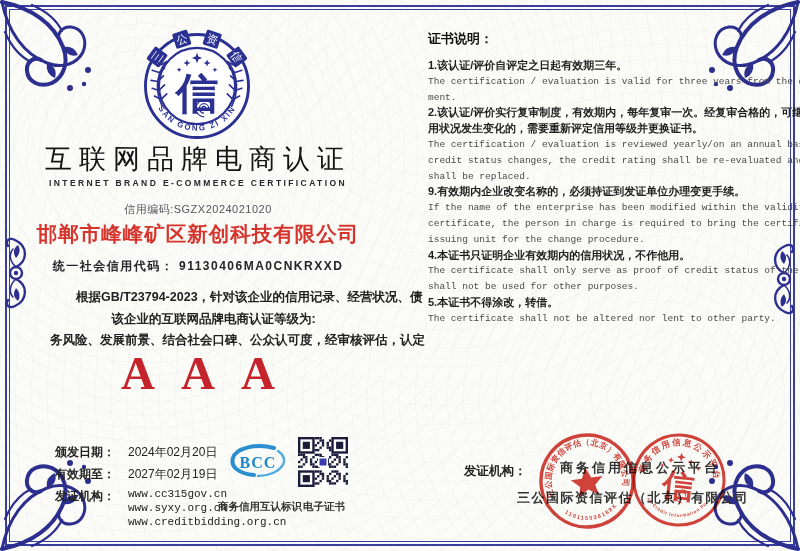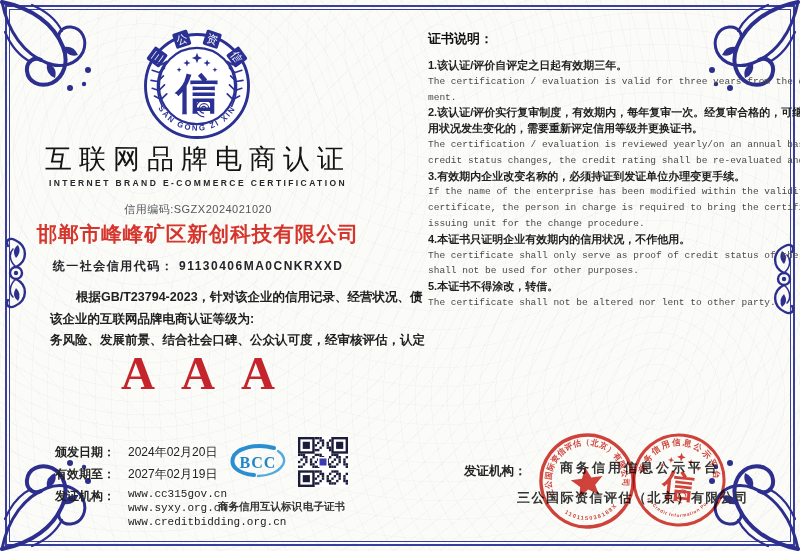--- a/index.html
+++ b/index.html
@@ -21,21 +21,21 @@
   .m-right{right:3px;top:236px;transform:scaleX(-1);}
   .abs{position:absolute;z-index:3;}
   .ctr{text-align:center;}
   .logo{left:141px;top:30px;width:112px;height:112px;}
   .title{left:22px;top:141px;width:352px;font-size:27px;font-weight:normal;color:#141414;letter-spacing:7px;white-space:nowrap;}
   .subtitle{left:22px;top:178px;width:352px;font-size:8.5px;font-weight:bold;color:#26262b;letter-spacing:2.4px;white-space:nowrap;}
   .credit-no{left:22px;top:202px;width:352px;font-size:11px;color:#55555c;letter-spacing:.5px;}
   .company{left:22px;top:220px;width:352px;font-size:20.5px;font-weight:bold;color:#d5352d;letter-spacing:1px;white-space:nowrap;}
   .uscc{left:22px;top:258px;width:352px;font-size:12px;font-weight:bold;color:#24242a;letter-spacing:1.5px;white-space:nowrap;}
   .body-text{left:50px;top:287px;width:327px;font-size:12.5px;font-weight:600;color:#212121;}
-  .bline{display:block;white-space:nowrap;line-height:21.5px;}
+  .bline{display:block;white-space:nowrap;line-height:21.5px;text-align:center;}
   .indent{text-indent:26px;}
   .rating{left:22px;top:346px;width:352px;}
   .rating span{font-family:"Liberation Serif","DejaVu Serif",serif;font-size:47px;font-weight:bold;color:#c5242c;letter-spacing:26px;margin-right:-26px;}
   .row-label{font-size:12px;font-weight:bold;color:#222;white-space:nowrap;}
   .row-val{font-size:12px;color:#222;white-space:nowrap;}
   .mono{font-family:"Liberation Mono","DejaVu Sans Mono",monospace;}
   .url{font-size:11px;color:#222;white-space:nowrap;}
   .bcc-cap,.qr-cap{font-size:10.5px;font-weight:600;color:#333;white-space:nowrap;}
   .notes-title{left:428px;top:30px;font-size:13px;font-weight:bold;color:#111;}
   .notes{left:428px;top:58px;width:364px;}
@@ -322,21 +322,22 @@
 
   <div class="abs notes-title">证书说明：</div>
   <div class="abs notes">
     <span class="nl zh fitline">1.该认证/评价自评定之日起有效期三年。</span>
     <span class="nl en fitline">The certification / evaluation is valid for three years from the date of assess-</span>
     <span class="nl en fitline">ment.</span>
     <span class="nl zh fitline">2.该认证/评价实行复审制度，有效期内，每年复审一次。经复审合格的，可继续使用；信</span>
     <span class="nl zh fitline">用状况发生变化的，需要重新评定信用等级并更换证书。</span>
     <span class="nl en fitline">The certification / evaluation is reviewed yearly/on an annual basis; If the</span>
     <span class="nl en fitline">credit status changes, the credit rating shall be re-evaluated and the certificate</span>
-    <span class="nl zh fitline">3.有效期内企业改变名称的，必须持证到发证单位办理变更手续。</span>
+    <span class="nl en fitline">shall be replaced.</span>
+    <span class="nl zh fitline">9.有效期内企业改变名称的，必须持证到发证单位办理变更手续。</span>
     <span class="nl en fitline">If the name of the enterprise has been modified within the validity period of the</span>
     <span class="nl en fitline">certificate, the person in charge is required to bring the certificate to the</span>
     <span class="nl en fitline">issuing unit for the change procedure.</span>
     <span class="nl zh fitline">4.本证书只证明企业有效期内的信用状况，不作他用。</span>
     <span class="nl en fitline">The certificate shall only serve as proof of credit status of the enterprise, and</span>
     <span class="nl en fitline">shall not be used for other purposes.</span>
     <span class="nl zh fitline">5.本证书不得涂改，转借。</span>
     <span class="nl en fitline">The certificate shall not be altered nor lent to other party.</span>
   </div>
 

